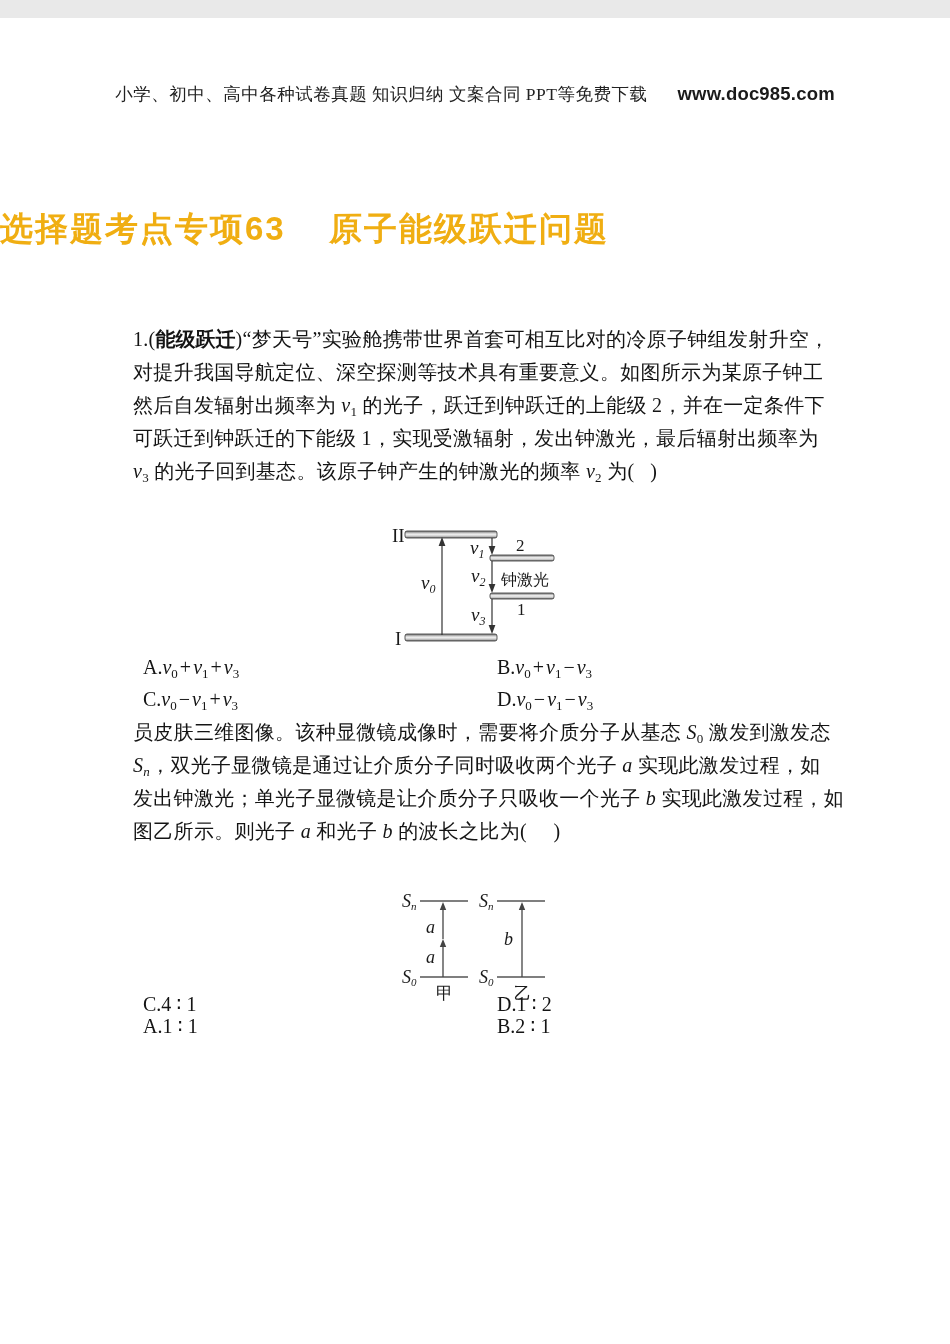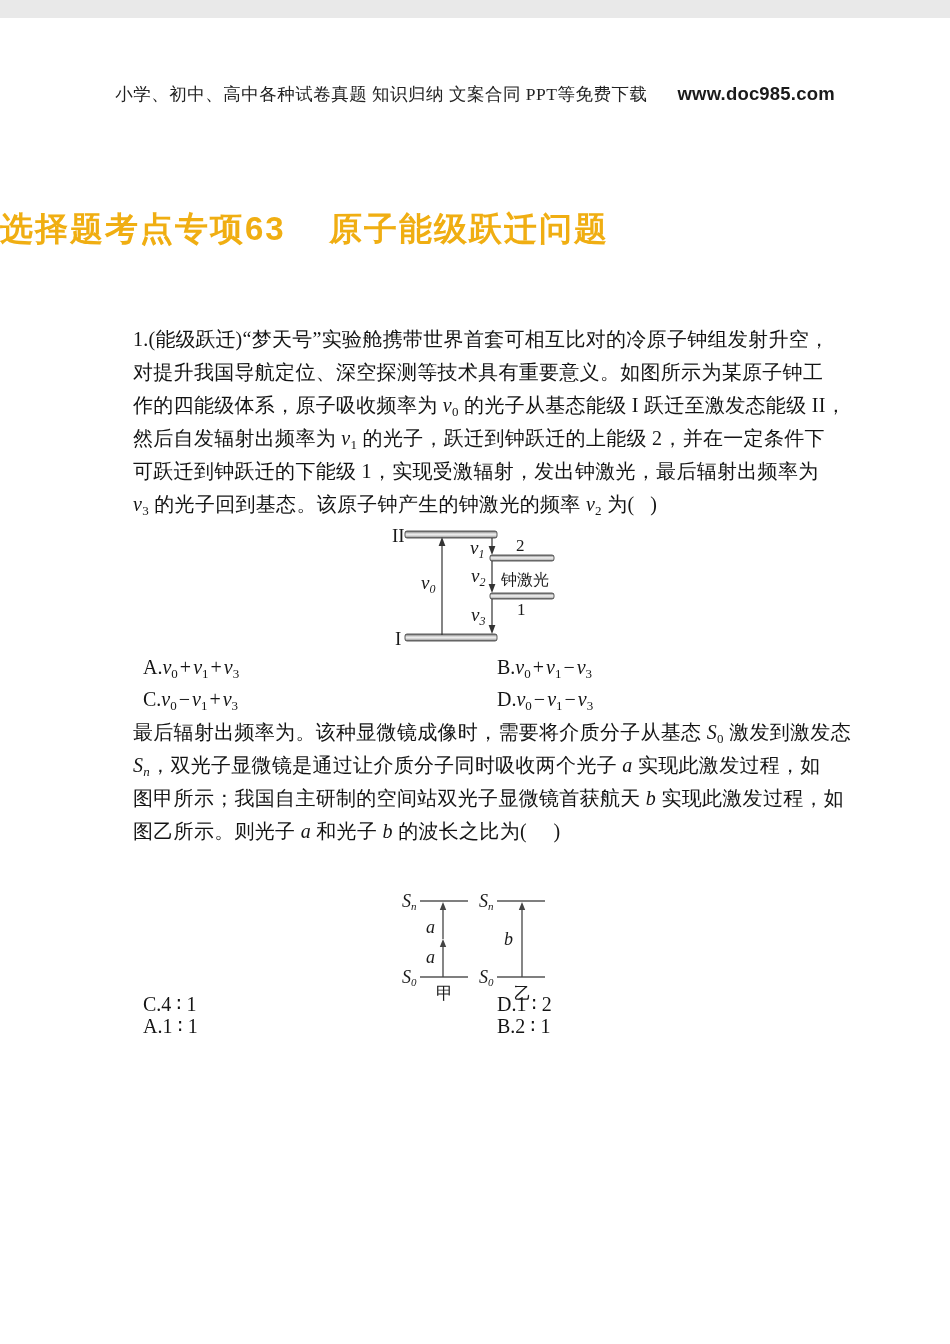--- a/index.html
+++ b/index.html
@@ -16,21 +16,21 @@
   .title{position:absolute;top:189px;left:0;width:100%;text-align:left;
          font-family:"Liberation Sans","DejaVu Sans",sans-serif;font-weight:700;
          font-size:33px;color:#F0AE12;letter-spacing:2px;white-space:nowrap;}
   .title .gap{margin-left:32px;}
 
   
   .qblock{position:absolute;left:133px;width:700px;font-size:20px;letter-spacing:0.3px;}
   .tline{height:33px;line-height:33px;white-space:nowrap;}
 
   
-  .b{font-family:"Liberation Sans","DejaVu Sans",sans-serif;font-weight:400;letter-spacing:0;}
+  .b{font-family:"Liberation Sans","DejaVu Sans",sans-serif;font-weight:700;letter-spacing:0;}
   .i{font-style:italic;}
   .sub{font-size:13px;vertical-align:-4px;}
   .isub{font-style:italic;font-size:13px;vertical-align:-4px;}
   .op{padding:0 2px;}
   .ratio{padding:0 5px;}
 
   
   .optrow{position:absolute;left:143px;width:690px;font-size:20px;height:33px;line-height:33px;white-space:nowrap;}
   .optA{display:inline-block;min-width:354px;}
 
@@ -49,21 +49,20 @@
   </div>
 
   <div class="title">
     <span>选择题考点专项63</span>
     <span class="gap">原子能级跃迁问题</span>
   </div>
 
   <div class="qblock" style="top:305px">
     <div class="tline"><span>1.(</span><span class="b">能级跃迁</span><span>)“梦天号”实验舱携带世界首套可相互比对的冷原子钟组发射升空，</span></div>
     <div class="tline"><span>对提升我国导航定位、深空探测等技术具有重要意义。如图所示为某原子钟工</span></div>
-    <div class="tline"><span>作的四能级体系，原子吸收频率为 </span><span class="i">v</span><span class="sub">0</span><span> 的光子从基态能级 I 跃迁至激发态能级 II，</span></div>
     <div class="tline"><span>然后自发辐射出频率为 </span><span class="i">v</span><span class="sub">1</span><span> 的光子，跃迁到钟跃迁的上能级 2，并在一定条件下</span></div>
     <div class="tline"><span>可跃迁到钟跃迁的下能级 1，实现受激辐射，发出钟激光，最后辐射出频率为</span></div>
     <div class="tline"><span class="i">v</span><span class="sub">3</span><span> 的光子回到基态。该原子钟产生的钟激光的频率 </span><span class="i">v</span><span class="sub">2</span><span> 为(&nbsp;&nbsp;&nbsp;)</span></div>
   </div>
 
   <svg class="dia" style="left:390px;top:505px" width="180" height="128" viewBox="0 0 180 128">
     <defs>
       <linearGradient id="metal" x1="0" y1="0" x2="0" y2="1">
         <stop offset="0%" stop-color="#7d7d7d"></stop>
         <stop offset="20%" stop-color="#a8a8a8"></stop>
@@ -109,23 +108,23 @@
   </svg>
 
   <div class="optrow" style="top:633px">
     <span class="optA"><span>A.</span><span class="i">v</span><span class="sub">0</span><span class="op">+</span><span class="i">v</span><span class="sub">1</span><span class="op">+</span><span class="i">v</span><span class="sub">3</span></span><span><span>B.</span><span class="i">v</span><span class="sub">0</span><span class="op">+</span><span class="i">v</span><span class="sub">1</span><span class="op">−</span><span class="i">v</span><span class="sub">3</span></span>
   </div>
   <div class="optrow" style="top:665px">
     <span class="optA"><span>C.</span><span class="i">v</span><span class="sub">0</span><span class="op">−</span><span class="i">v</span><span class="sub">1</span><span class="op">+</span><span class="i">v</span><span class="sub">3</span></span><span><span>D.</span><span class="i">v</span><span class="sub">0</span><span class="op">−</span><span class="i">v</span><span class="sub">1</span><span class="op">−</span><span class="i">v</span><span class="sub">3</span></span>
   </div>
 
   <div class="qblock" style="top:698px">
-    <div class="tline"><span>最后辐射出频率为。该种显微镜成像时，需要将介质分子从基态 </span><span class="i">S</span><span class="sub">0</span><span> 激发到激发态</span></div>
+    <div class="tline"><span>员皮肤三维图像。该种显微镜成像时，需要将介质分子从基态 </span><span class="i">S</span><span class="sub">0</span><span> 激发到激发态</span></div>
     <div class="tline"><span class="i">S</span><span class="isub">n</span><span>，双光子显微镜是通过让介质分子同时吸收两个光子 </span><span class="i">a</span><span> 实现此激发过程，如</span></div>
-    <div class="tline"><span>图甲所示；我国自主研制的空间站双光子显微镜首获航天 </span><span class="i">b</span><span> 实现此激发过程，如</span></div>
+    <div class="tline"><span>发出钟激光；单光子显微镜是让介质分子只吸收一个光子 </span><span class="i">b</span><span> 实现此激发过程，如</span></div>
     <div class="tline"><span>图乙所示。则光子 </span><span class="i">a</span><span> 和光子 </span><span class="i">b</span><span> 的波长之比为(&nbsp;&nbsp;&nbsp;&nbsp;&nbsp;)</span></div>
   </div>
 
   <svg class="dia" style="left:395px;top:871px" width="165" height="115" viewBox="0 0 165 115">
 
     <line x1="25" y1="12" x2="73" y2="12" stroke="#555" stroke-width="1.6"></line>
     <line x1="102" y1="12" x2="150" y2="12" stroke="#555" stroke-width="1.6"></line>
     <line x1="25" y1="88" x2="73" y2="88" stroke="#555" stroke-width="1.6"></line>
     <line x1="102" y1="88" x2="150" y2="88" stroke="#555" stroke-width="1.6"></line>
 

